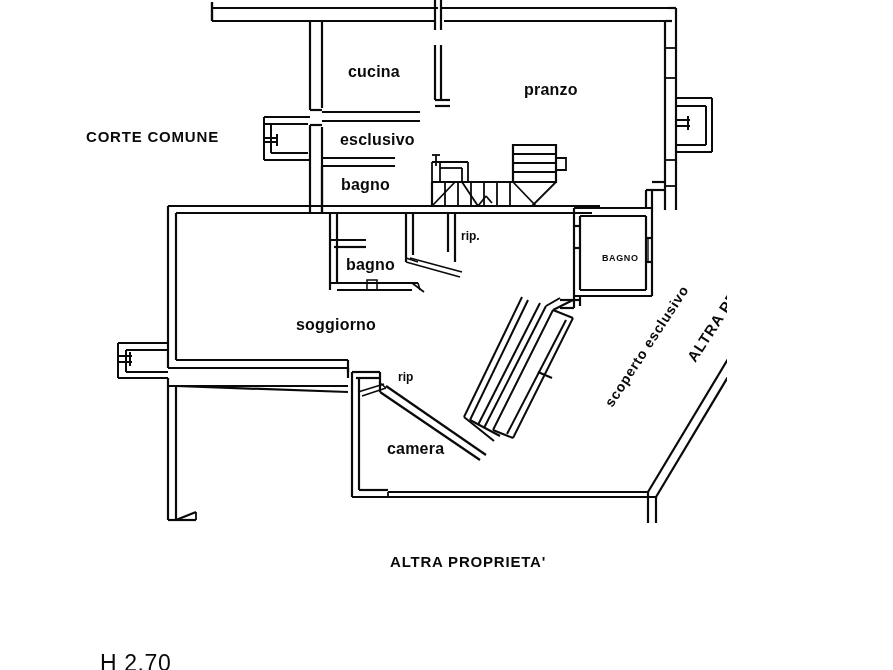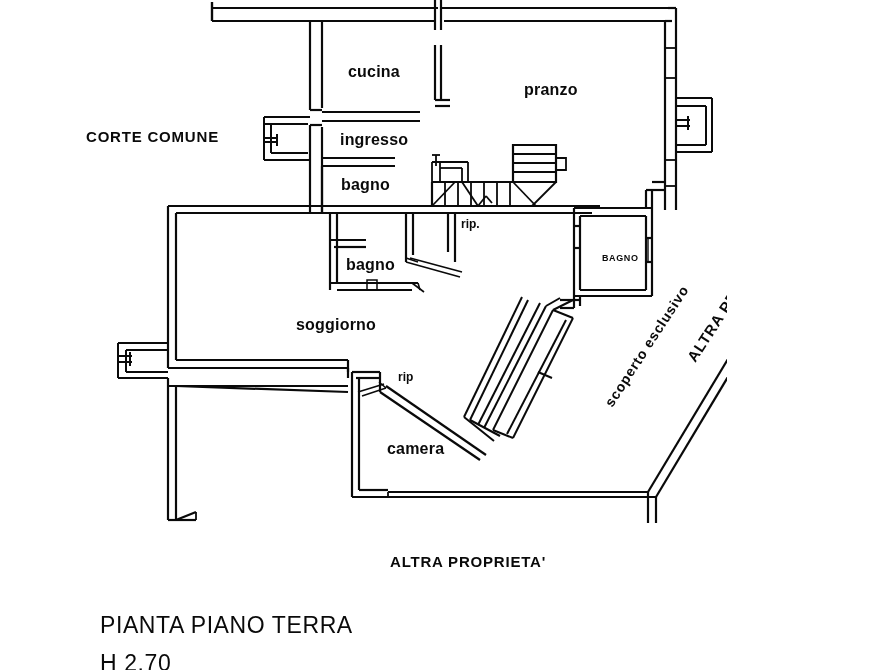--- a/index.html
+++ b/index.html
@@ -320,25 +320,25 @@
       <path d="M818,645 L842,668"></path>
       <path d="M792,668 L844,668"></path>
     </g>
 
   </svg>
 
   <div class="lbl lbl-room" style="left:348px; top:64px;">cucina</div>
 
   <div class="lbl lbl-room" style="left:524px; top:82px;">pranzo</div>
 
-  <div class="lbl lbl-room" style="left:340px; top:132px;">ingresso</div>
+  <div class="lbl lbl-room" style="left:340px; top:132px;">esclusivo</div>
 
   <div class="lbl lbl-room" style="left:341px; top:177px;">bagno</div>
 
-  <div class="lbl lbl-small" style="left:425px; top:218px;padding-left:36px;">rip.</div>
+  <div class="lbl lbl-small" style="left:425px; top:230px;padding-left:36px;">rip.</div>
 
   <div class="lbl lbl-room" style="left:346px; top:257px;">bagno</div>
 
   <div class="lbl lbl-room" style="left:296px; top:317px;">soggiorno</div>
 
   <div class="lbl lbl-small" style="left:360px; top:371px;margin-left:38px;">rip</div>
 
   <div class="lbl lbl-room" style="left:387px; top:441px;">camera</div>
 
   <div class="lbl lbl-tiny" style="left:602px; top:254px;">BAGNO</div>
@@ -346,17 +346,16 @@
   <div class="lbl lbl-ext" style="left:86px; top:129px;">CORTE COMUNE</div>
 
   <div class="lbl lbl-ext" style="left:390px; top:554px;">ALTRA PROPRIETA'</div>
 
   <div class="lbl lbl-ext rot-sce" style="left:614px; top:395px; font-size:14px;">scoperto esclusivo</div>
 
   <div class="lbl lbl-ext rot-alt" style="left:697px; top:349px;">ALTRA PROPRIETA'</div>
 
   <div class="lbl lbl-compass" style="left:813px; top:592px;">N</div>
 
-  <div class="lbl lbl-title" style="left:100px; top:614px;">PIANTA PIANO TERRA</div>
 
   <div class="lbl lbl-title" style="left:100px; top:652px;">H 2.70</div>
 
 </div>
 
 </body></html>

